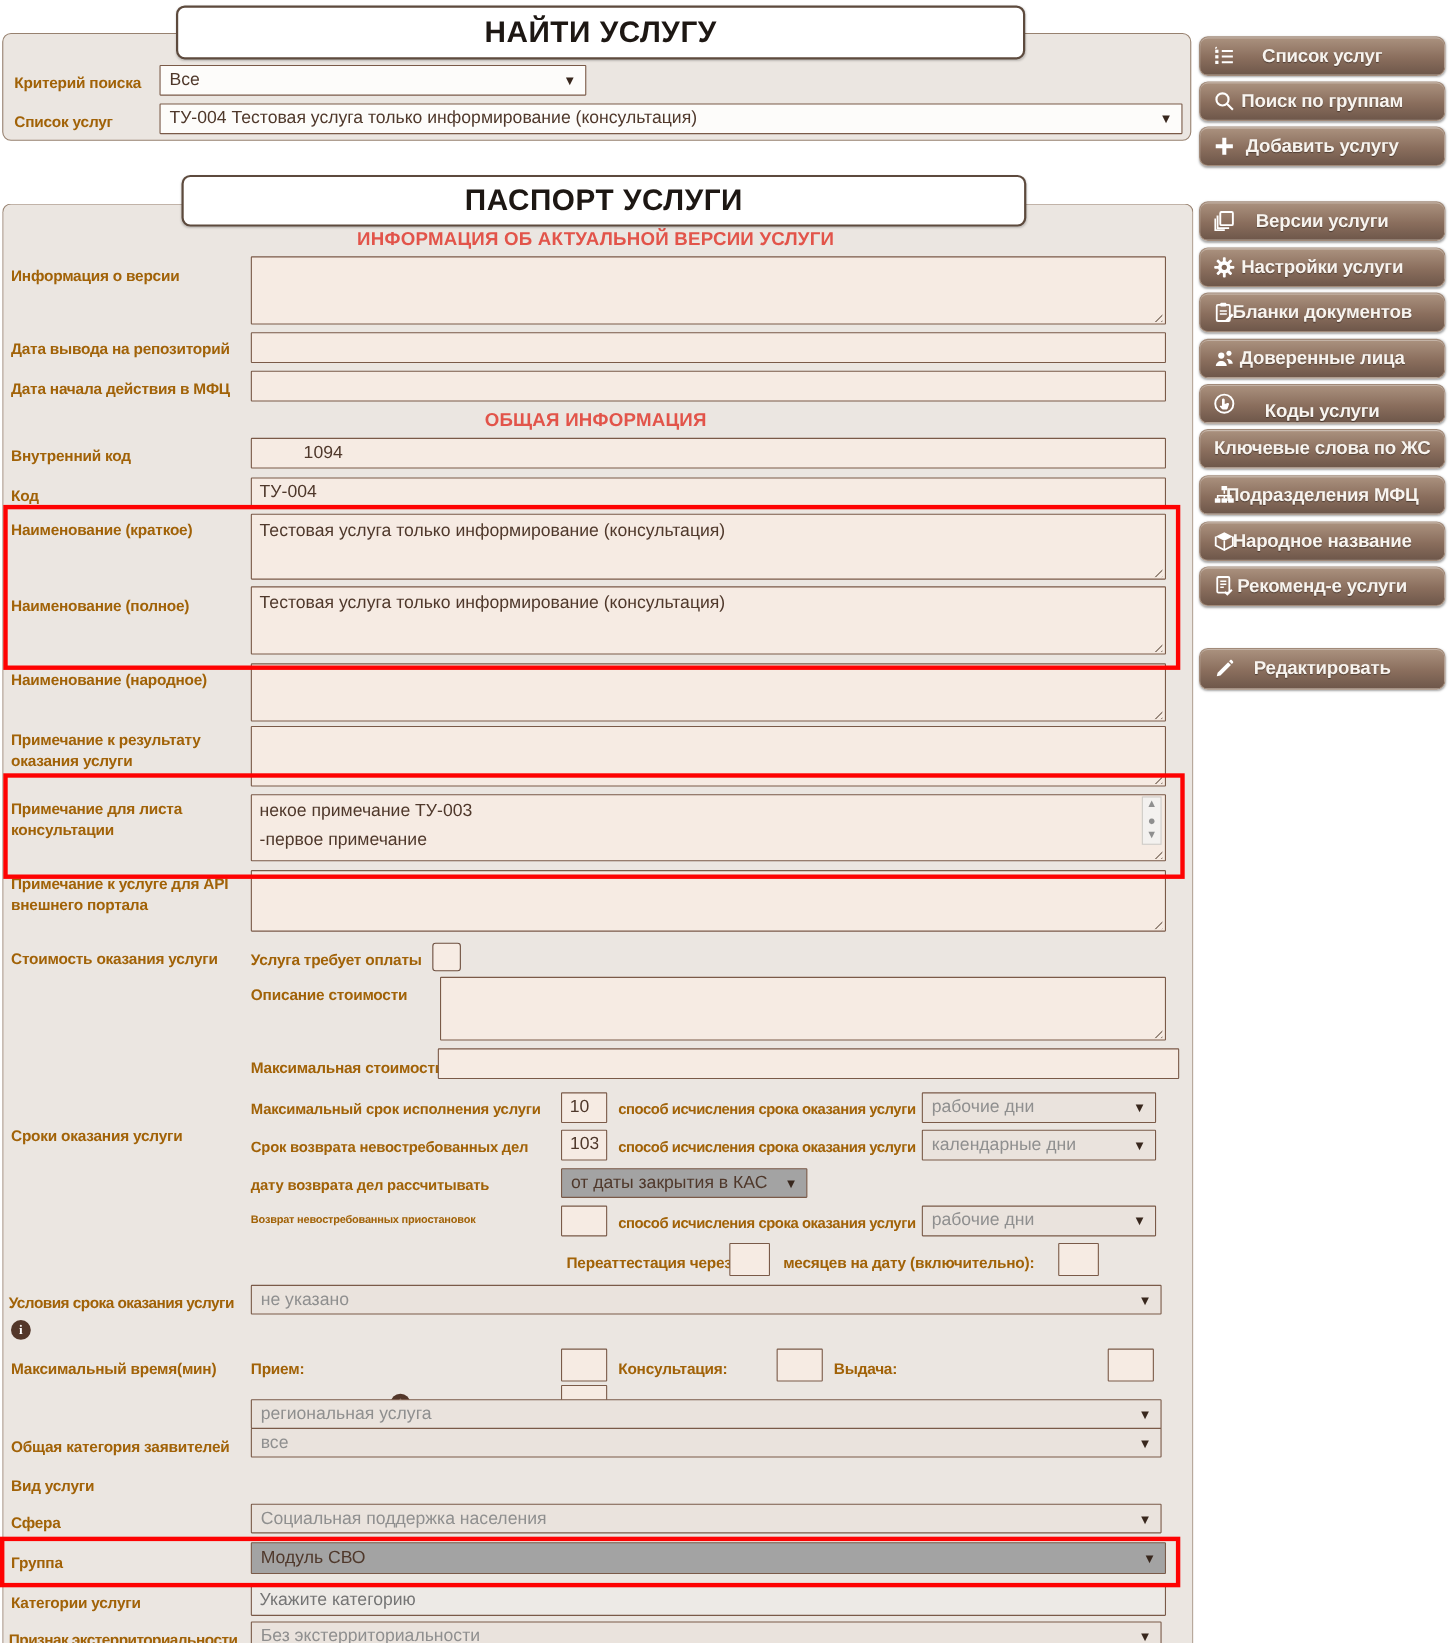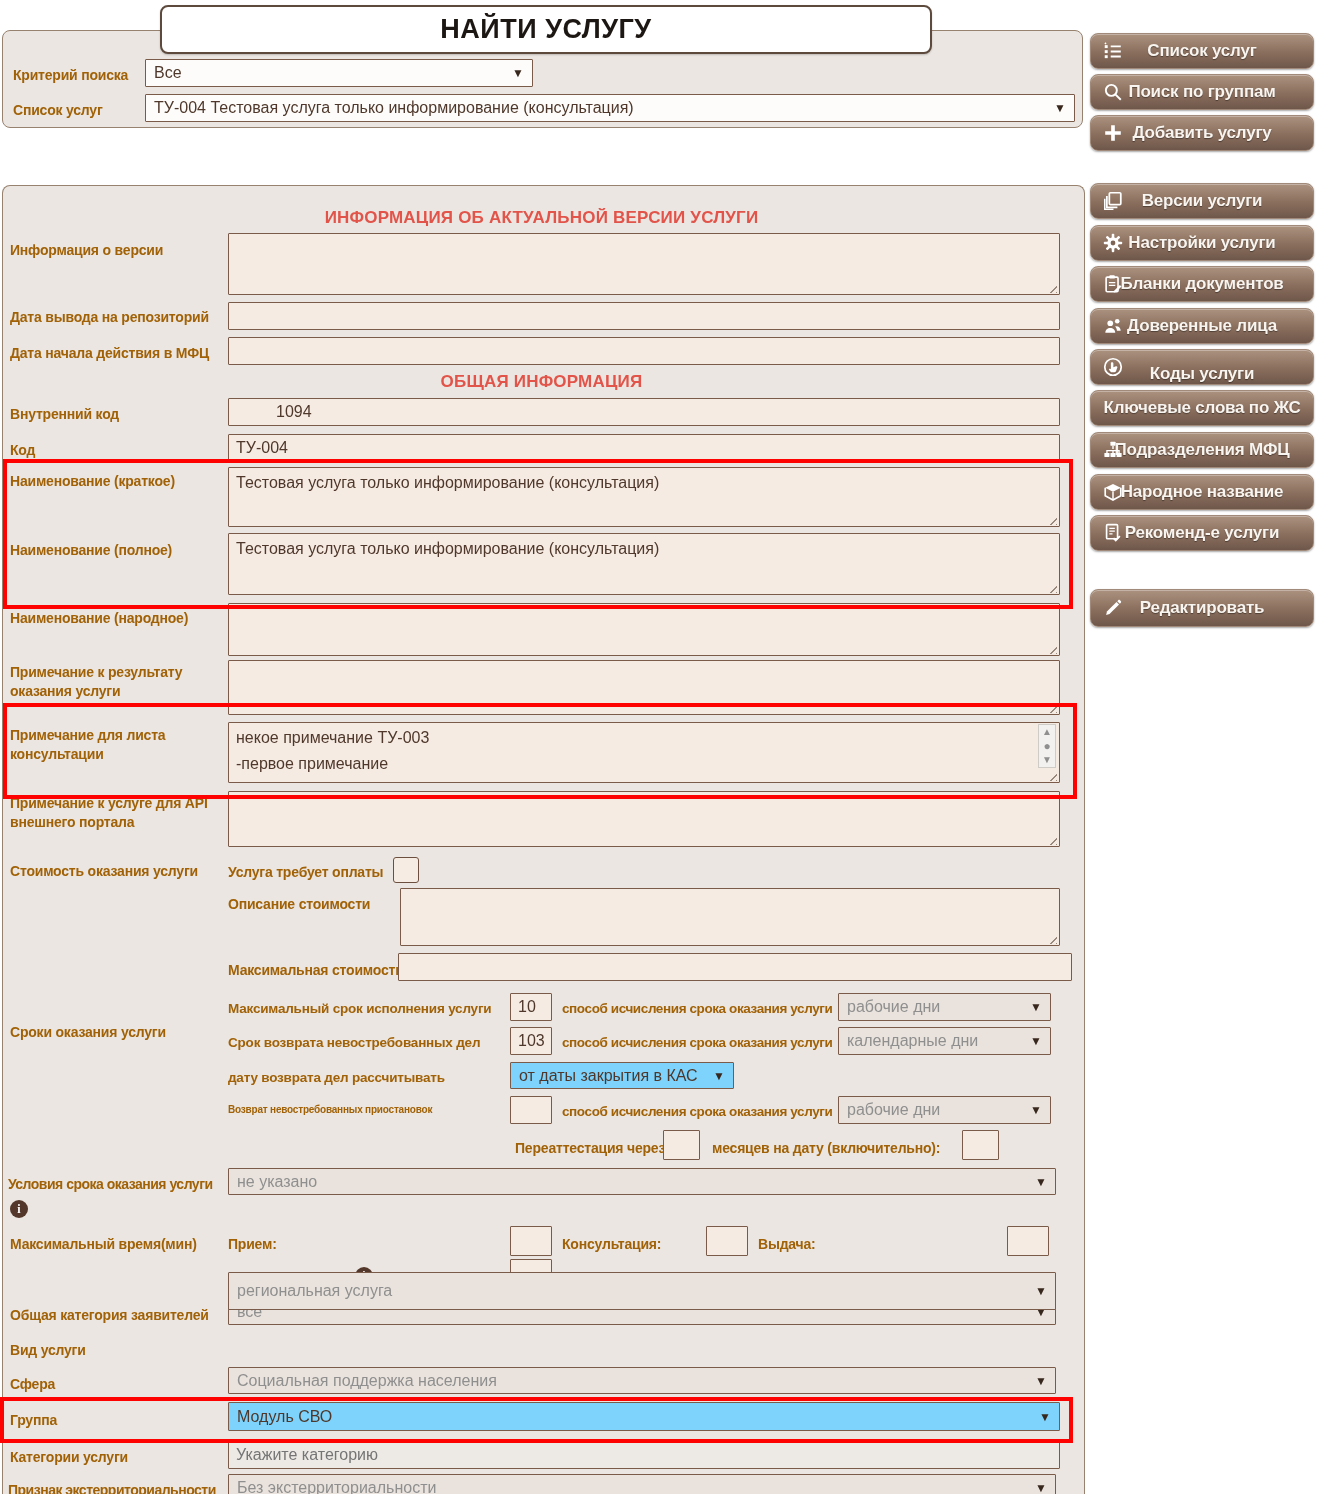--- a/index.html
+++ b/index.html
@@ -8,21 +8,21 @@
   .panel{position:absolute;background:#ebe6e1;border:1.5px solid #97816f;border-radius:8px;box-sizing:border-box;}
   .title-box{position:absolute;background:#fff;border:2px solid #5d4a3d;border-radius:8px;z-index:6;
              display:flex;align-items:center;justify-content:center;box-shadow:0 1px 2px rgba(0,0,0,.2);}
   .title-box span{font-weight:bold;font-size:27px;color:#1d1713;letter-spacing:.5px;}
   .red-h{position:absolute;left:0;width:1083px;text-align:center;color:#e2544a;font-weight:bold;font-size:17px;letter-spacing:.2px;}
   .lbl{position:absolute;font-weight:bold;font-size:14px;color:#a16207;letter-spacing:-.2px;line-height:1.35;}
   .nw{white-space:nowrap;}
   .inp,.ta{position:absolute;box-sizing:border-box;background:#f6ebe3;border:1.4px solid #7a5a48;
            color:#4f382b;font-size:16px;font-family:"Liberation Sans",sans-serif;padding:2px 7px;border-radius:1px;}
   .ta{resize:none;overflow:hidden;line-height:1.65;}
-  .sel{position:absolute;box-sizing:border-box;background:#7dd3fc;border:1.4px solid #7a5a48;border-radius:1px;
+  .sel{position:absolute;box-sizing:border-box;background:#a3a3a3;border:1.4px solid #7a5a48;border-radius:1px;
        display:flex;align-items:center;padding:0 8px;font-size:16px;color:#4f382b;}
   .sel .txt{flex:1;overflow:hidden;white-space:nowrap;}
   .sel .arr{font-size:12px;color:#38271d;margin-left:6px;}
   .sel.grey{background:#eae3dd;}
   .sel.grey .txt{color:#8f8f8f;}
   .grip{position:absolute;width:10px;height:10px;pointer-events:none;
         background:repeating-linear-gradient(315deg,#9a8a7e 0 1.4px,transparent 1.4px 4.2px);
         clip-path:polygon(100% 0,100% 100%,0 100%);}
   .btn{position:absolute;left:1090px;width:224px;height:36px;border-radius:8px;border:1px solid #a18a79;
        background:linear-gradient(#ab927f,#8a6e5d 55%,#6e574a);box-sizing:border-box;cursor:pointer;
@@ -83,20 +83,23 @@
     <span class="bl">Поиск по группам</span>
   </div>
   <div class="btn" style="top:115px;">
     <svg class="ic" viewBox="0 0 24 24">
         <path d="M10 3.5h4v6.5H20.5v4H14v6.5h-4V14H3.5v-4H10z" fill="#fff"></path>
       </svg>
     <span class="bl">Добавить услугу</span>
   </div>
 
   <div class="panel" style="left:2px;top:185px;width:1083px;height:1320px;border-bottom:none;"></div>
+  <div class="title-box" style="left:165px;top:159px;width:764px;height:43px;">
+    <span>ПАСПОРТ УСЛУГИ</span>
+  </div>
 
   <div class="red-h" style="top:208px;">ИНФОРМАЦИЯ ОБ АКТУАЛЬНОЙ ВЕРСИИ УСЛУГИ</div>
 
   <div class="lbl nw" style="left:10px;top:241px;">Информация о версии</div>
   <textarea class="ta" style="left: 228px; top: 233px; width: 832px; height: 62px;"></textarea>
   <span class="grip" style="left:1047px;top:283px;"></span>
 
   <div class="lbl nw" style="left:10px;top:308px;">Дата вывода на репозиторий</div>
   <input class="inp" style="left: 228px; top: 302px; width: 832px; height: 28px;">
 
@@ -213,21 +216,21 @@
   <div class="lbl nw" style="left:382px;top:1270px;">:</div>
   <input class="inp" style="left: 510px; top: 1259px; width: 42px; height: 32px;">
 
   <div class="lbl nw" style="left:10px;top:1306px;">Общая категория заявителей</div>
   <div class="sel grey" style="left:228px;top:1298px;width:828px;height:27px;">
     <span class="txt">все</span>
     <span class="arr">▼</span>
   </div>
 
   <div class="lbl nw" style="left:10px;top:1341px;">Вид услуги</div>
-  <div class="sel grey" style="left:228px;top:1272px;width:828px;height:38px;gap:37px;">
+  <div class="sel grey" style="left:228px;top:1272px;width:828px;height:27px;gap:37px;">
     <span class="txt">региональная услуга</span>
     <span class="arr">▼</span>
   </div>
 
   <div class="lbl nw" style="left:10px;top:1375px;">Сфера</div>
   <div class="sel grey" style="left:228px;top:1367px;width:828px;height:27px;">
     <span class="txt">Социальная поддержка населения</span>
     <span class="arr">▼</span>
   </div>
 

